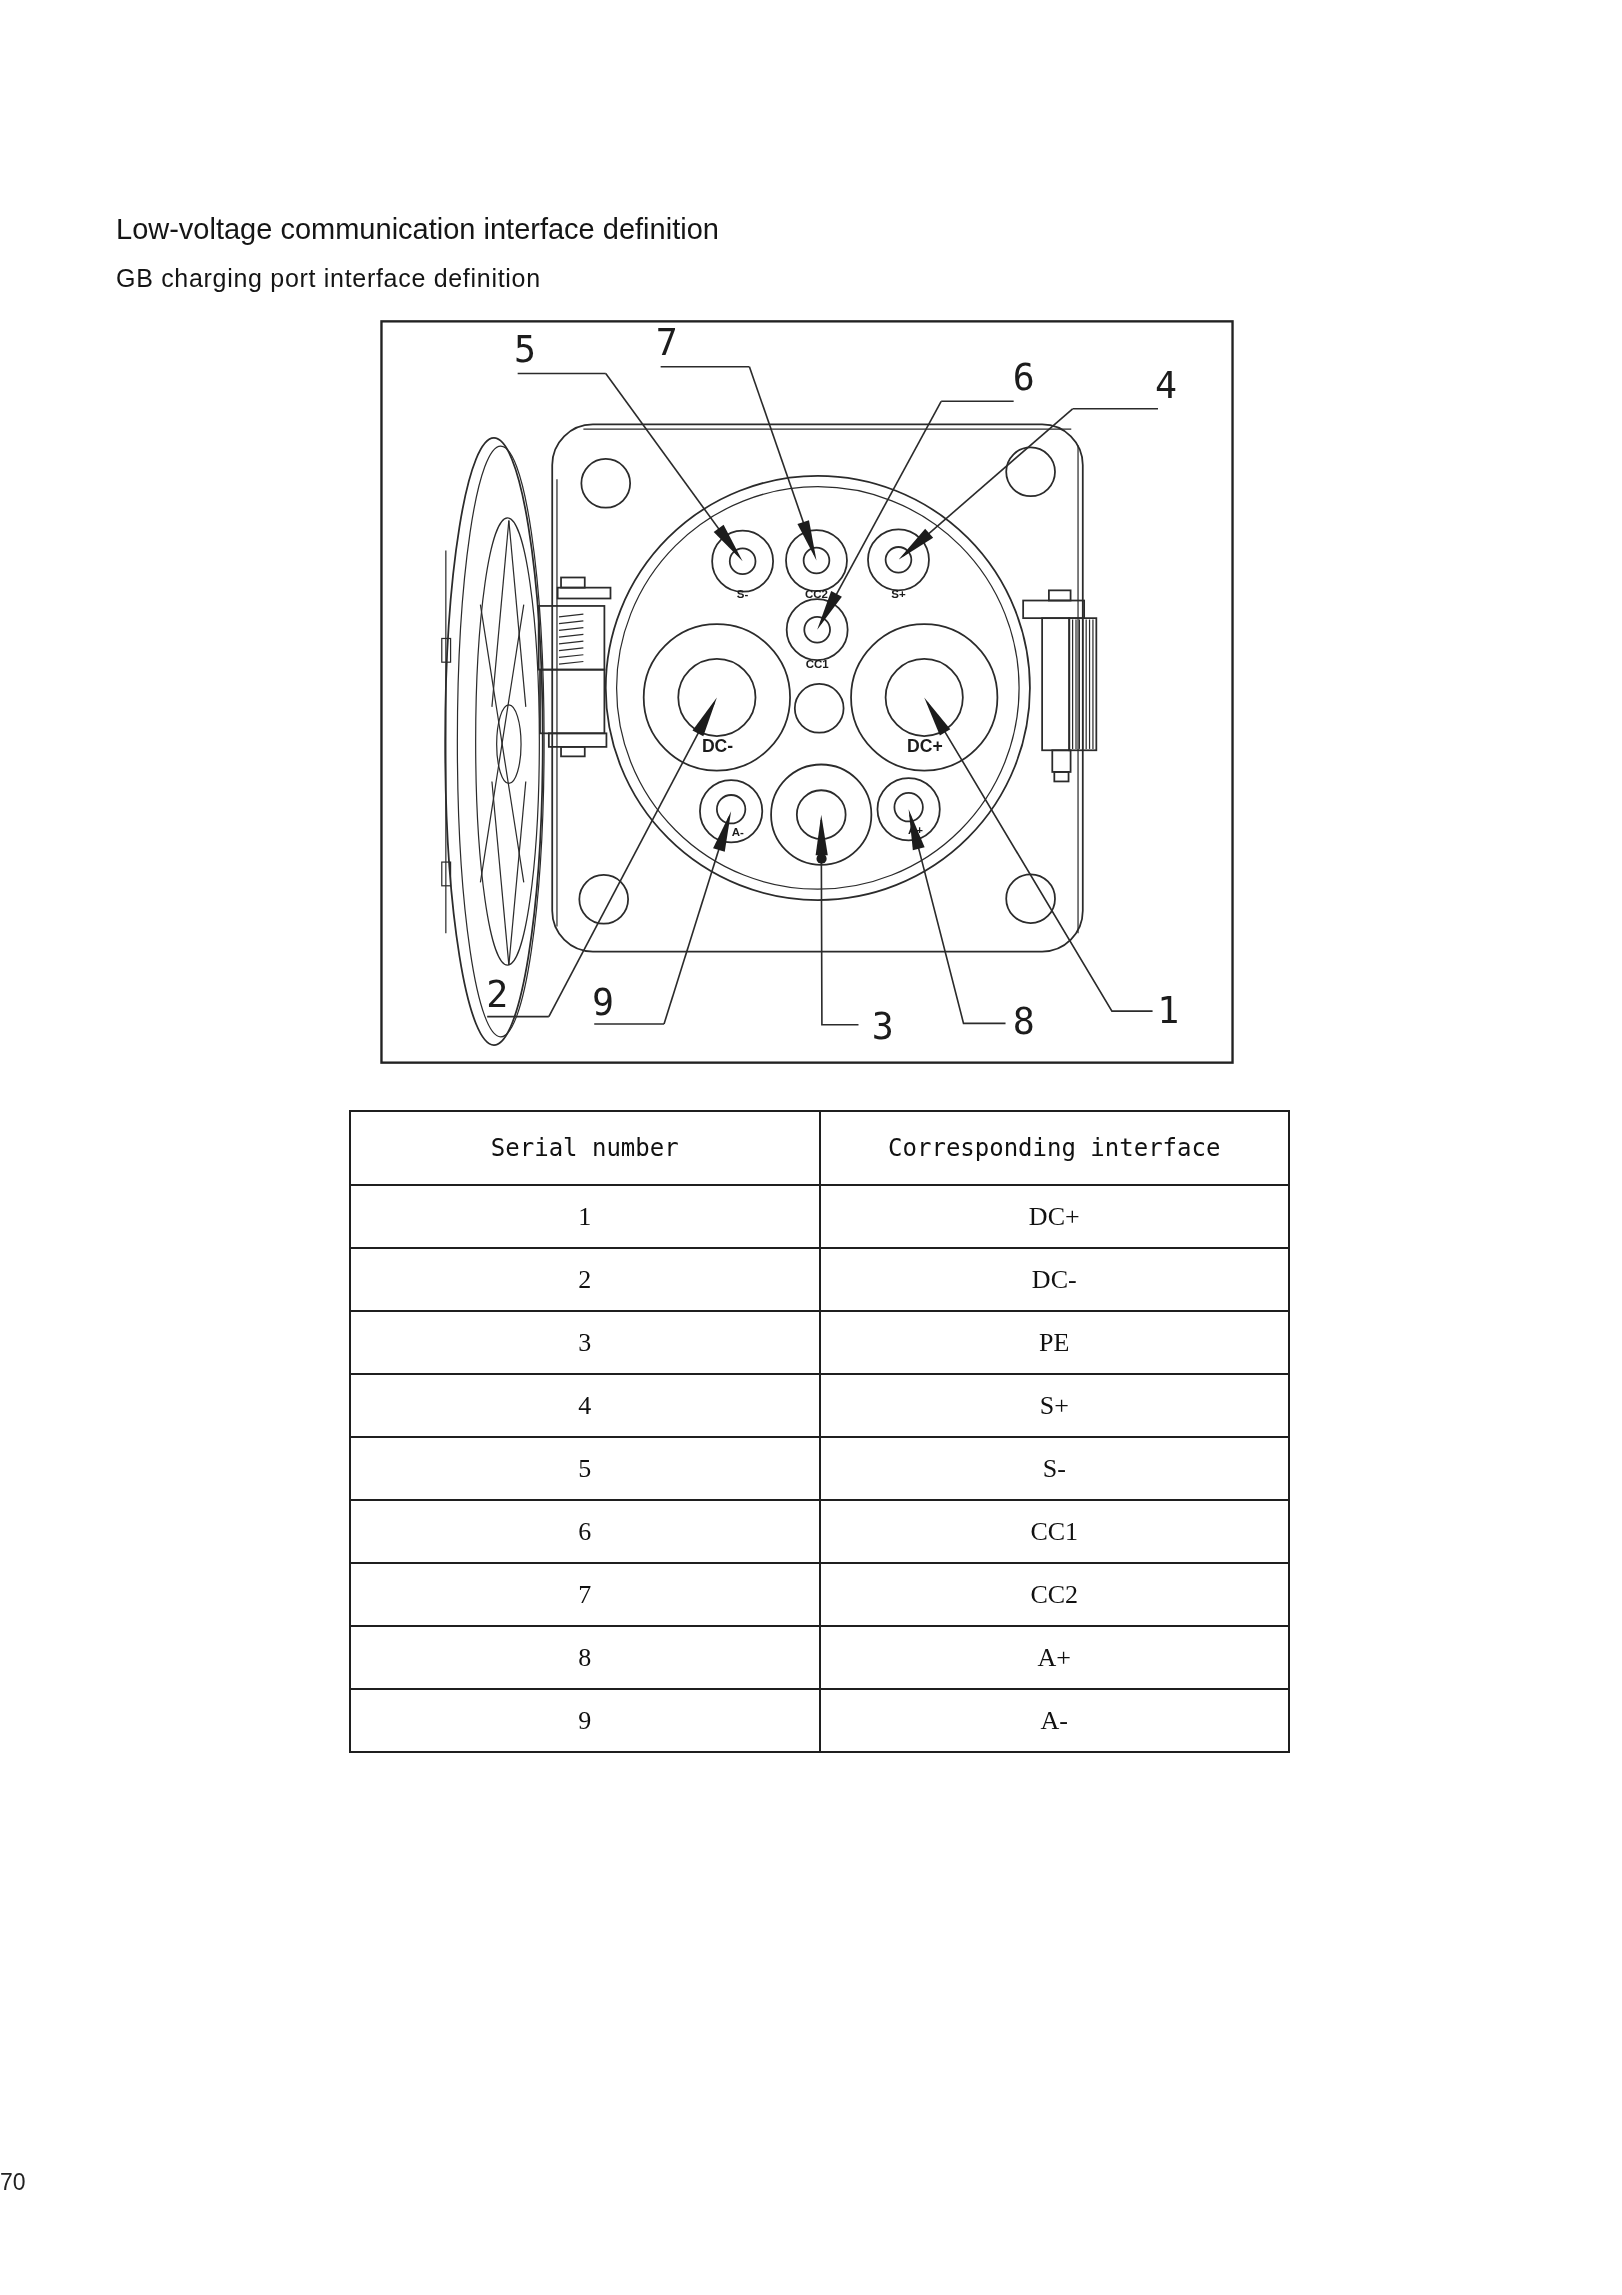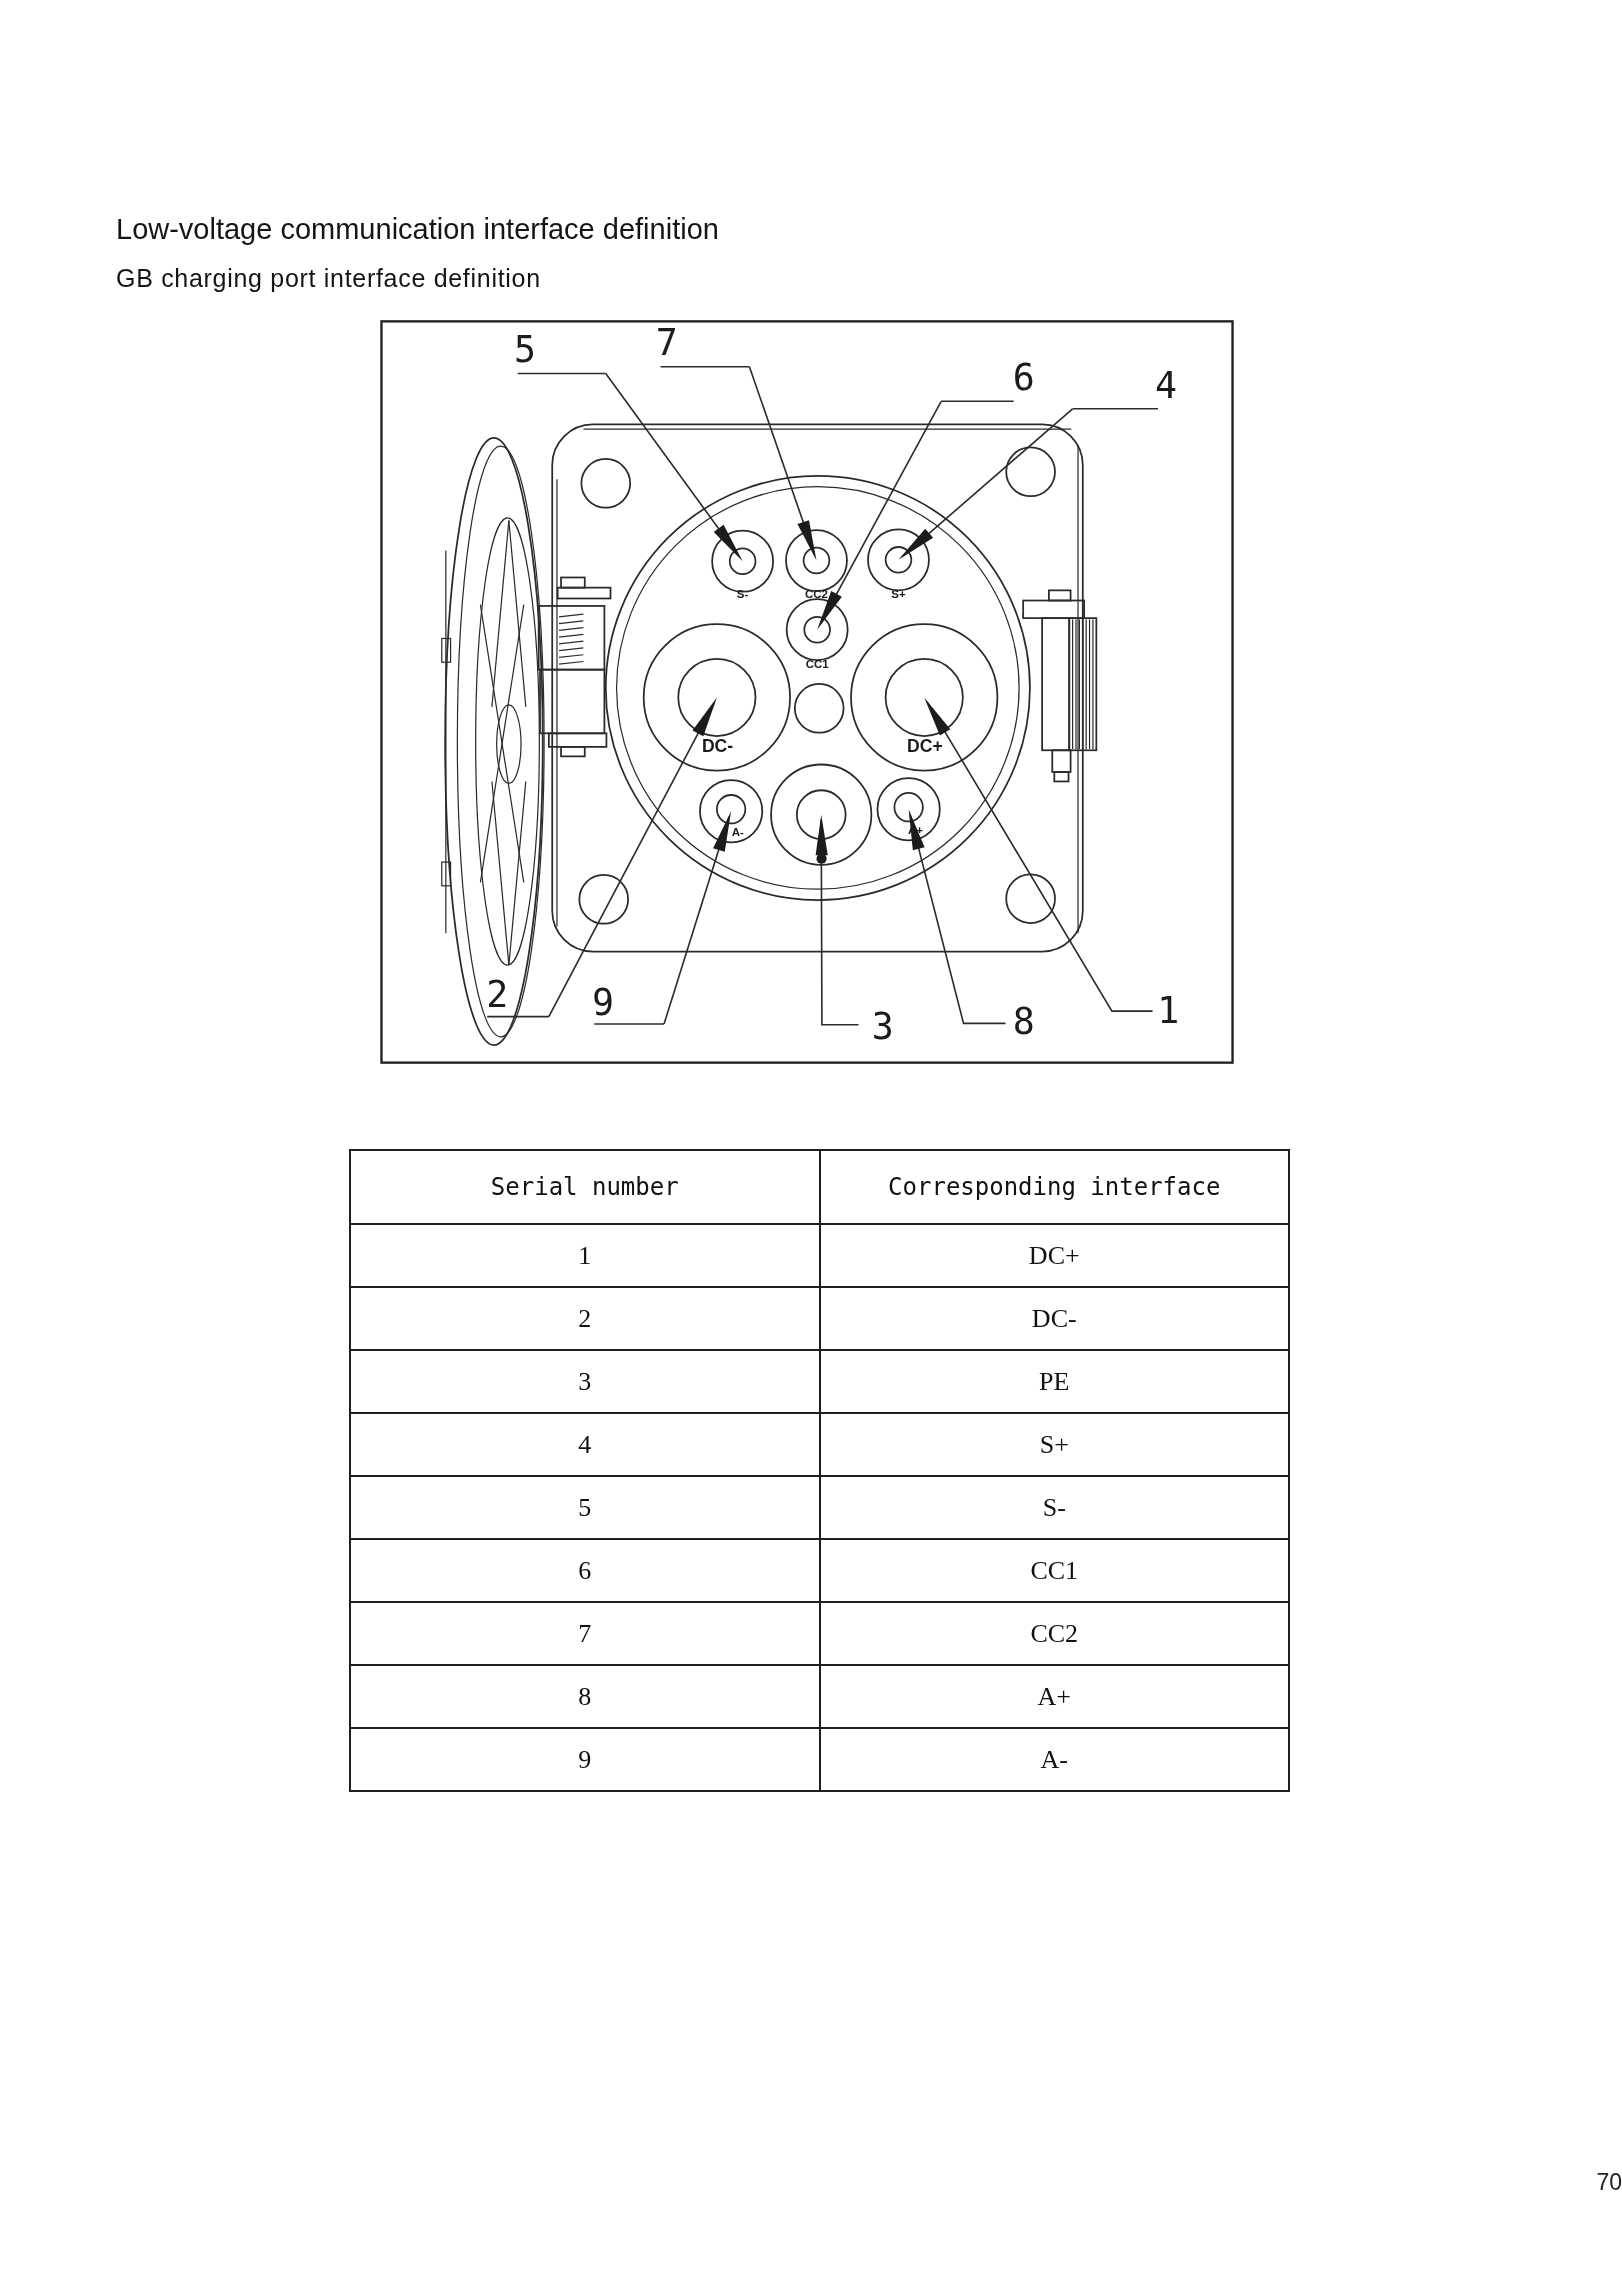--- a/index.html
+++ b/index.html
@@ -56,21 +56,21 @@
   }
   .pin-label-big {
     font-family: "Liberation Sans", sans-serif;
     font-size: 26px;
     font-weight: bold;
     fill: #1c1c1c;
   }
 
   #pin-table {
     position: absolute;
-    left: 349px; top: 1132px;
+    left: 349px; top: 1093px;
     width: 941px;
     border-collapse: collapse;
     table-layout: fixed;
   }
   #pin-table th, #pin-table td {
     border: 2px solid #1f1f1f;
     text-align: center;
     vertical-align: middle;
     background: #ffffff;
   }
@@ -85,21 +85,21 @@
     height: 63px;
     font-family: "Liberation Serif", serif;
     font-size: 26px;
     font-weight: 400;
     color: #111111;
   }
   #page-number {
     position: absolute;
     left: 0; top: 2152px;
     width: 100%;
-    text-align: right;
+    text-align: left;
     font-family: "Liberation Sans", sans-serif;
     font-size: 23px;
     color: #222222;
   }
 </style>
 </head>
 <body>
 
 <div id="page">
 

